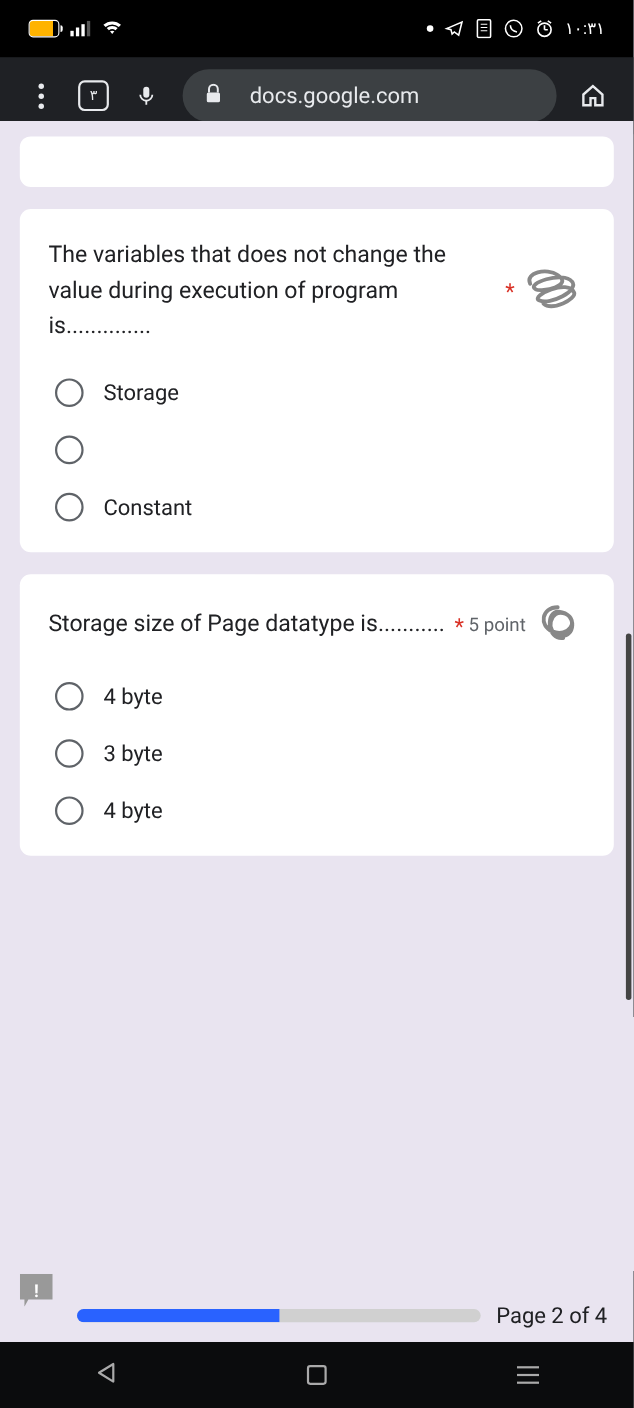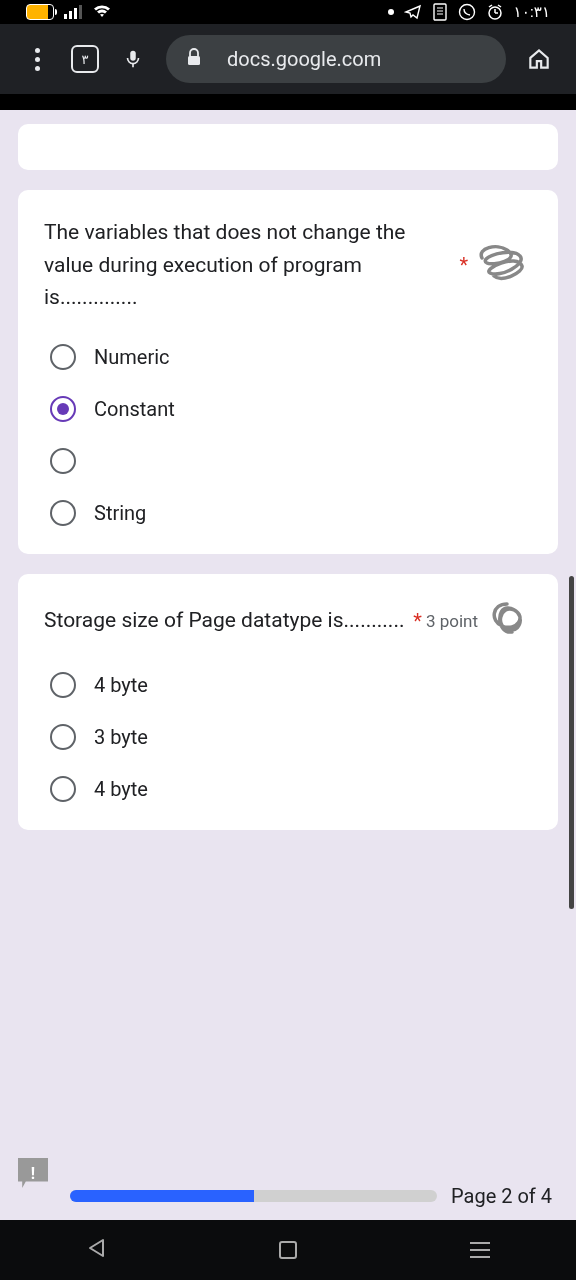--- a/index.html
+++ b/index.html
@@ -3,21 +3,21 @@
   <meta charset="utf-8">
   <style>
     * { margin:0; padding:0; box-sizing:border-box; }
     body {
       width:576px; height:1280px;
       font-family:-apple-system, Roboto, "Helvetica Neue", Arial, sans-serif;
       background:#000; overflow:hidden; position:relative;
     }
     
     .statusbar {
-      height:24px; display:flex; align-items:center; justify-content:space-between;
+      height:52px; display:flex; align-items:center; justify-content:space-between;
       padding:0 26px; color:#fff; font-size:15px;
     }
     .sb-left, .sb-right { display:flex; align-items:center; gap:10px; }
     .battery {
       width:28px; height:16px; border:1.5px solid #fff; border-radius:4px;
       position:relative; background:linear-gradient(to right,#ffb300 0 80%,transparent 80%);
     }
     .battery::after {
       content:""; position:absolute; right:-4px; top:4px; width:2px; height:6px; background:#fff;
       border-radius:0 2px 2px 0;
@@ -201,41 +201,37 @@
       <div class="qhead">
         <div class="qtext">The variables that does not change the value during execution of program is..............</div>
         <span class="required">*</span>
         <svg class="scribble" viewBox="0 0 60 50">
           <path d="M10 20 C5 10 25 5 35 12 C50 22 20 28 15 25 C5 20 40 8 48 18 C55 26 28 40 18 35 C10 31 45 15 50 28 C52 34 30 45 22 38" fill="none" stroke="#888" stroke-width="3.5" stroke-linecap="round"></path>
         </svg>
       </div>
       <div class="options" id="opts0">
           <div class="option">
             <div class="radio"></div>
-            <span>Numeric</span>
-          </div>
-          <div class="option">
-            <div class="radio selected"></div>
+            <span>Storage</span>
+          </div>
+          <div class="option">
+            <div class="radio"></div>
+          </div>
+          <div class="option">
+            <div class="radio"></div>
             <span>Constant</span>
-          </div>
-          <div class="option">
-            <div class="radio"></div>
-          </div>
-          <div class="option">
-            <div class="radio"></div>
-            <span>String</span>
           </div>
         </div>
     </div>
 
     <div class="card">
       <div class="qhead">
         <div class="qtext">Storage size of Page datatype is...........</div>
         <span class="required">*</span>
-        <span class="pts">3 point</span>
+        <span class="pts">5 point</span>
         <svg class="scribble" style="width:50px;height:46px" viewBox="0 0 50 46">
           <path d="M25 8 C10 8 8 25 20 30 C35 36 45 20 32 14 C18 8 12 32 28 34 C40 36 44 14 26 12 C14 11 15 38 30 36" fill="none" stroke="#888" stroke-width="3.5" stroke-linecap="round"></path>
         </svg>
       </div>
       <div class="options" id="opts1">
           <div class="option">
             <div class="radio"></div>
             <span>4 byte</span>
           </div>
           <div class="option">

